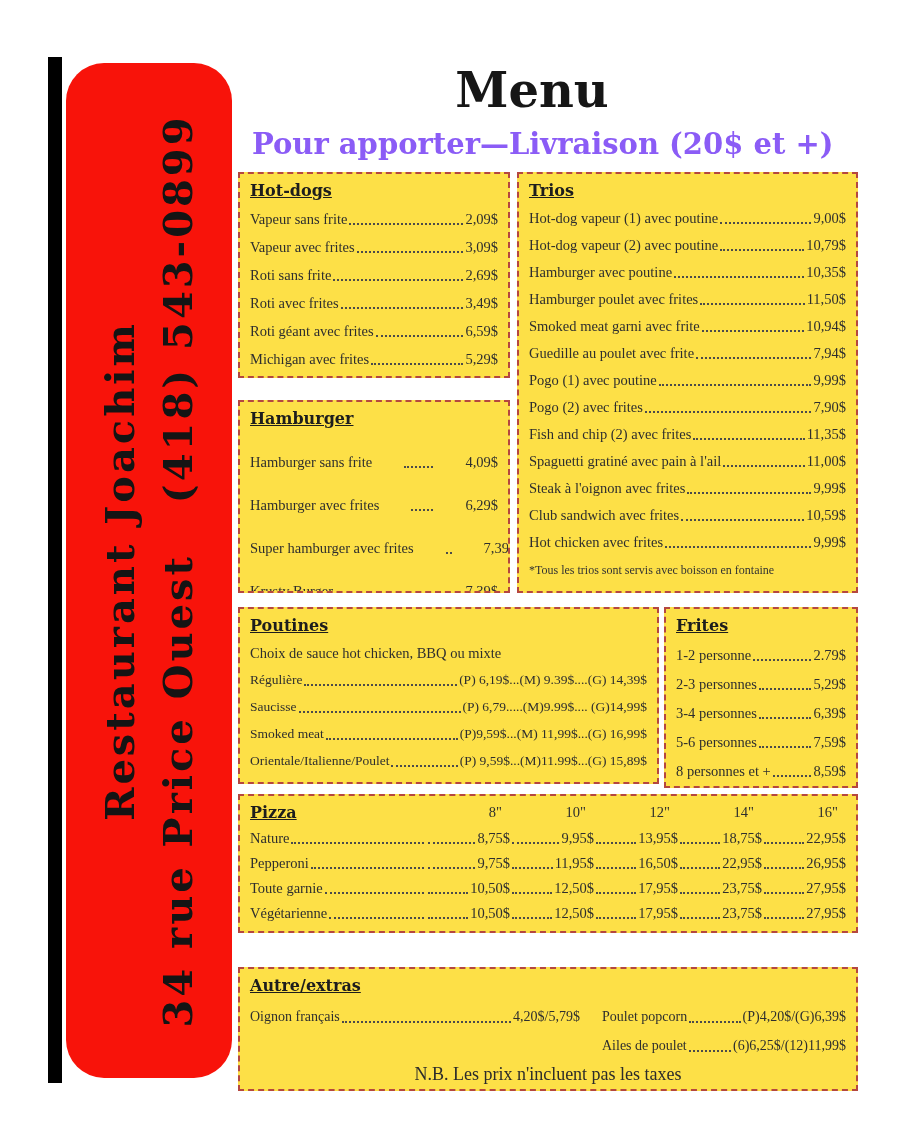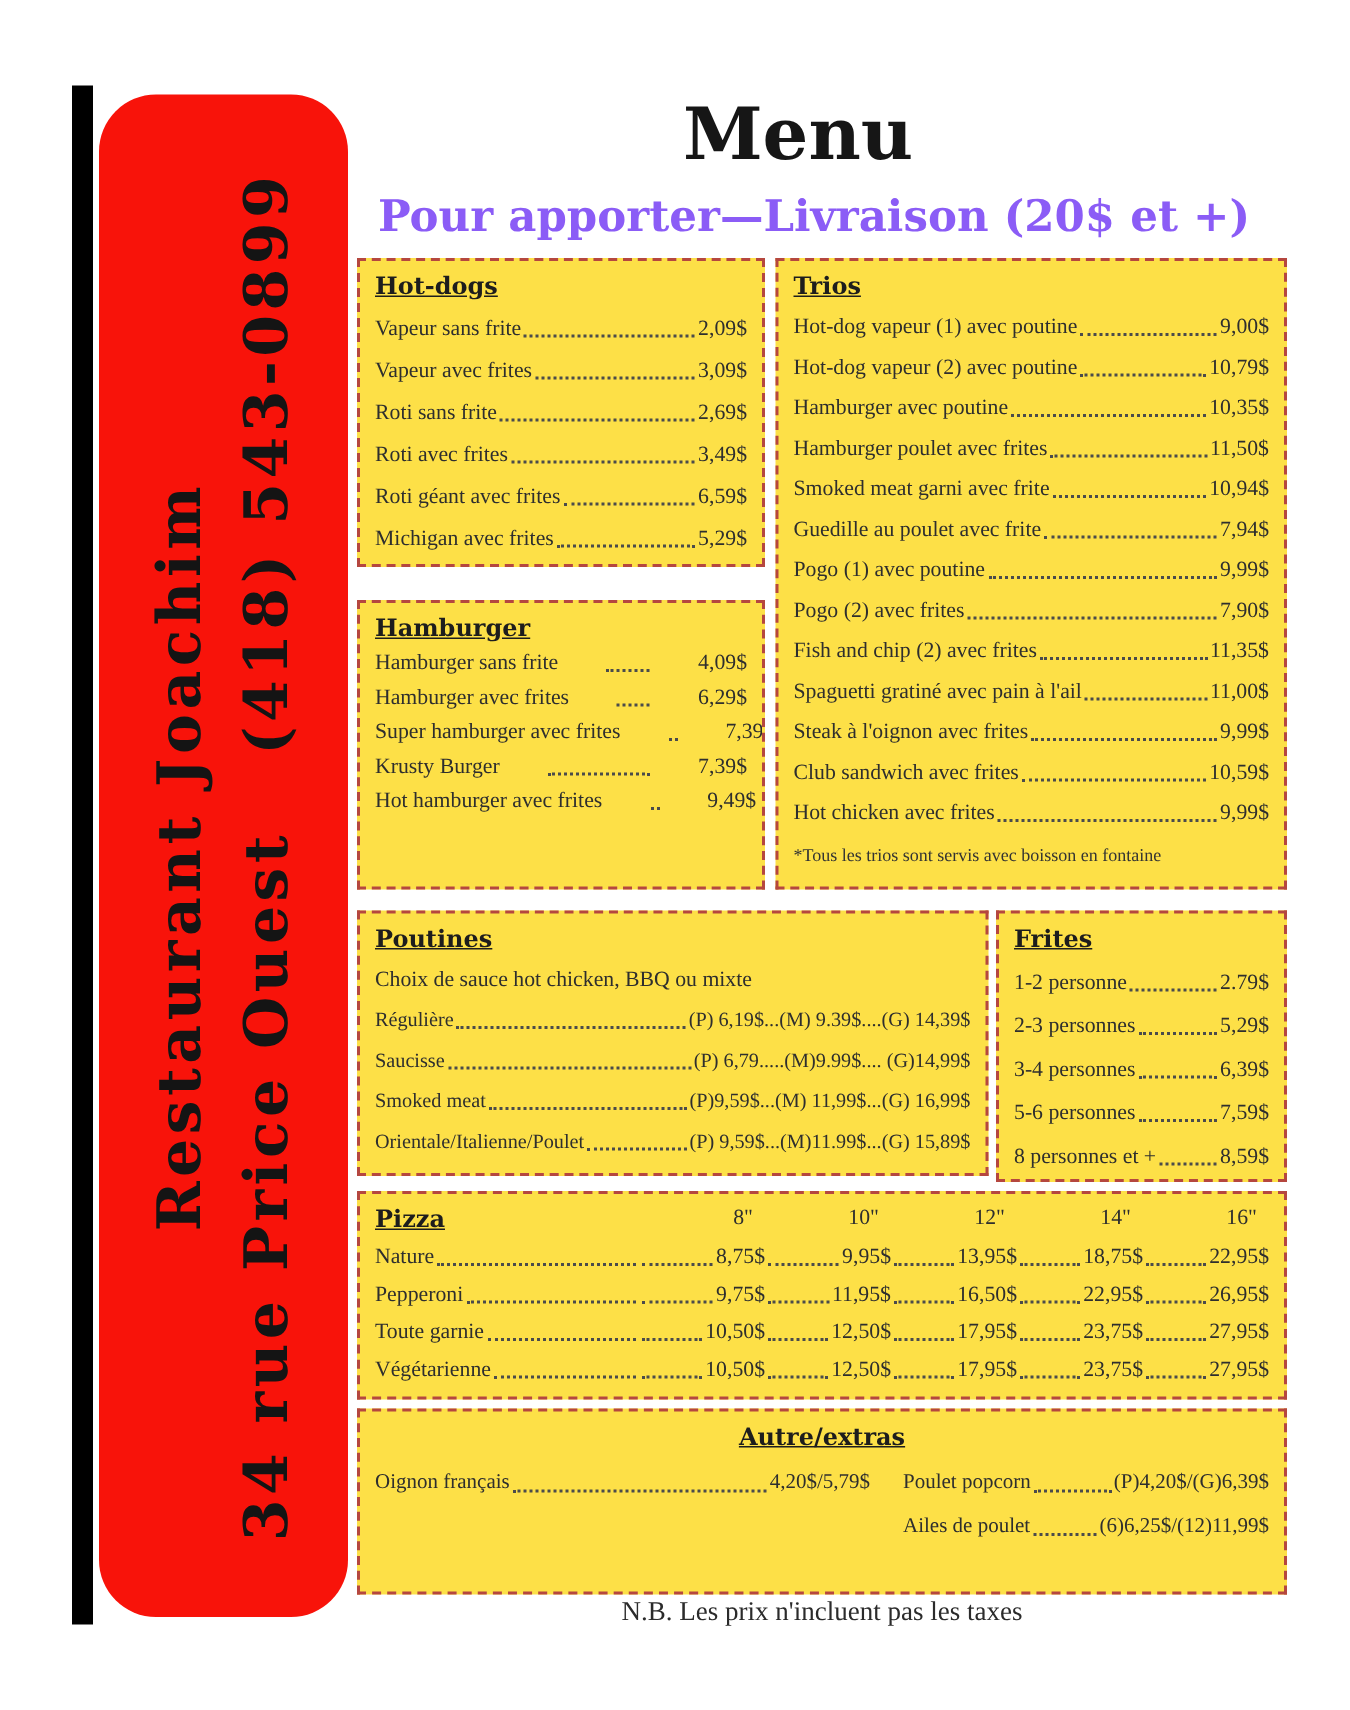--- a/index.html
+++ b/index.html
@@ -32,37 +32,37 @@
   .sec-title{
     font-family:"DejaVu Serif",serif;font-weight:bold;font-size:16px;line-height:21px;
     text-decoration:underline;color:#1d1d1d;white-space:nowrap;
   }
   .row{display:flex;align-items:flex-end;font-size:14.5px;line-height:20px;color:#2e2e2e;}
   .nm,.pr{white-space:nowrap;}
   .leader{flex:1 1 auto;min-width:6px;height:0;border-bottom:2px dotted #4b4b4b;margin:0 2px 4px 2px;}
   #box-hotdogs{left:238px;top:172px;width:272px;height:206px;}
   #box-hotdogs .row{margin-top:8px;}
   #box-hamburger{left:238px;top:400px;width:272px;height:193px;}
-  #box-hamburger .row{margin-top:3px;gap:30px;}
+  #box-hamburger .row{margin-top:23px;gap:30px;}
   #box-trios{left:517px;top:172px;width:341px;height:421px;}
   #box-trios .row{margin-top:7px;}
   #box-trios .trios-note{font-size:12px;margin-top:8px;color:#333;}
   #box-poutines{left:238px;top:607px;width:421px;height:177px;}
   #box-poutines .row{margin-top:7px;}
   #box-poutines .p-row{font-size:13.5px;}
   #box-frites{left:664px;top:607px;width:194px;height:181px;}
   #box-frites .row{margin-top:9px;}
   #box-pizza{left:238px;top:794px;width:620px;height:139px;}
   #box-pizza .row{margin-top:5px;}
   .pz-head{display:flex;align-items:flex-end;justify-content:space-between;}
   .pz-spacer{flex:1 1 auto;}
   .pz-h{flex:0 0 84px;text-align:right;padding-right:8px;box-sizing:border-box;font-size:14.5px;line-height:21px;color:#2e2e2e;white-space:nowrap;}
   .pz-name{flex:1 1 auto;display:flex;align-items:flex-end;min-width:0;}
   .pz-cell{flex:0 0 84px;display:flex;align-items:flex-end;box-sizing:border-box;}
-  #box-extras{left:238px;top:939px;width:620px;height:124px;text-align:center;}
+  #box-extras{left:238px;top:967px;width:620px;height:124px;}
   .x-grid{display:flex;margin-top:2px;}
   .x-col-left{flex:0 0 330px;}
   .x-col-right{flex:1 1 auto;margin-left:22px;}
   #box-extras .row{margin-top:9px;font-size:14px;}
   .footer-note{position:absolute;left:238px;top:1064px;width:620px;text-align:center;font-size:18px;color:#2b2b2b;}
 </style>
 </head>
 <body>
 
 <div class="black-bar"></div>

